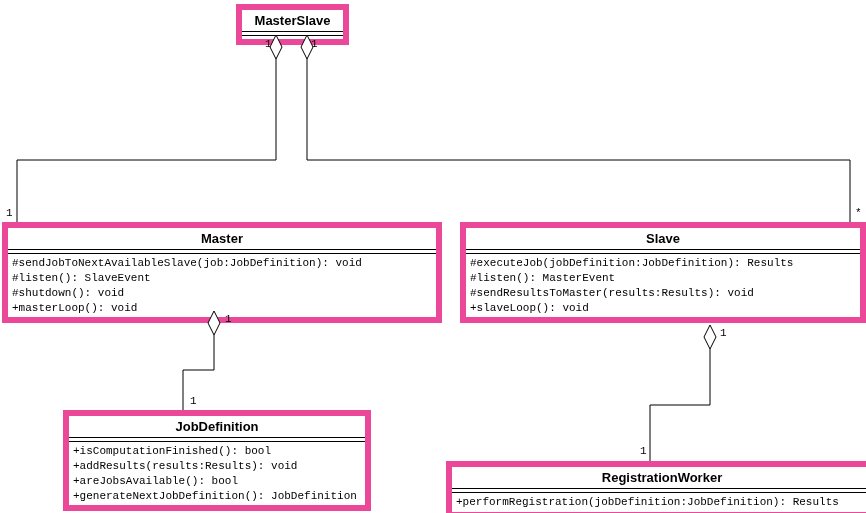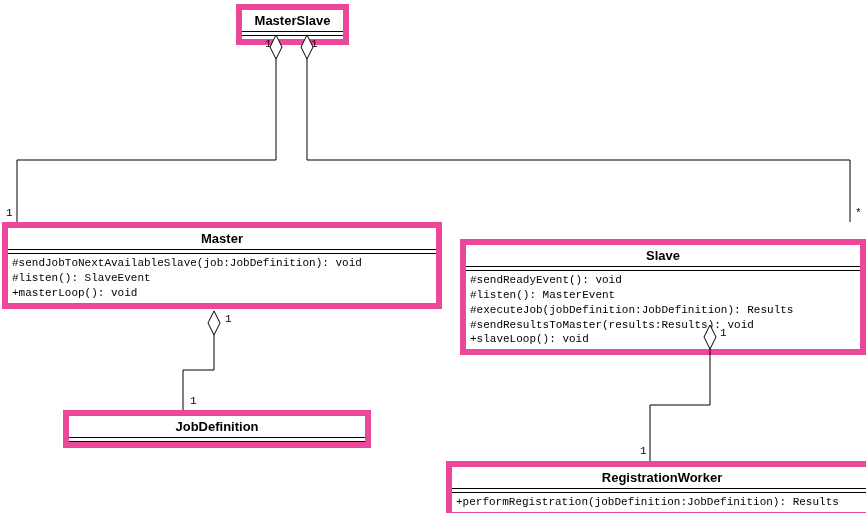--- a/index.html
+++ b/index.html
@@ -58,39 +58,45 @@
   <div class="attr-section"></div>
   <div class="op-section" style="min-height:3px; padding:0;"></div>
 </div>
 
 <div class="class-box" style="left:2px; top:222px; width:440px;">
   <div class="class-name">Master</div>
   <div class="attr-section"></div>
   <div class="op-section">
     <div>#sendJobToNextAvailableSlave(job:JobDefinition): void</div>
     <div>#listen(): SlaveEvent</div>
+    <div>#shutdown(): void</div>
     <div>+masterLoop(): void</div>
   </div>
 </div>
 
-<div class="class-box" style="left:460px; top:239px; width:406px;">
+<div class="class-box" style="left:460px; top:222px; width:406px;">
   <div class="class-name">Slave</div>
   <div class="attr-section"></div>
   <div class="op-section">
-    <div>#sendReadyEvent(): void</div>
+    <div>#executeJob(jobDefinition:JobDefinition): Results</div>
     <div>#listen(): MasterEvent</div>
-    <div>#executeJob(jobDefinition:JobDefinition): Results</div>
     <div>#sendResultsToMaster(results:Results): void</div>
     <div>+slaveLoop(): void</div>
   </div>
 </div>
 
 <div class="class-box" style="left:63px; top:410px; width:308px;">
   <div class="class-name">JobDefinition</div>
   <div class="attr-section"></div>
+  <div class="op-section">
+    <div>+isComputationFinished(): bool</div>
+    <div>+addResults(results:Results): void</div>
+    <div>+areJobsAvailable(): bool</div>
+    <div>+generateNextJobDefinition(): JobDefinition</div>
+  </div>
 </div>
 
 <div class="class-box" style="left:434px; top:461px; width:432px;margin-left:12px;">
   <div class="class-name">RegistrationWorker</div>
   <div class="attr-section"></div>
   <div class="op-section">
     <div>+performRegistration(jobDefinition:JobDefinition): Results</div>
   </div>
 </div>
 

